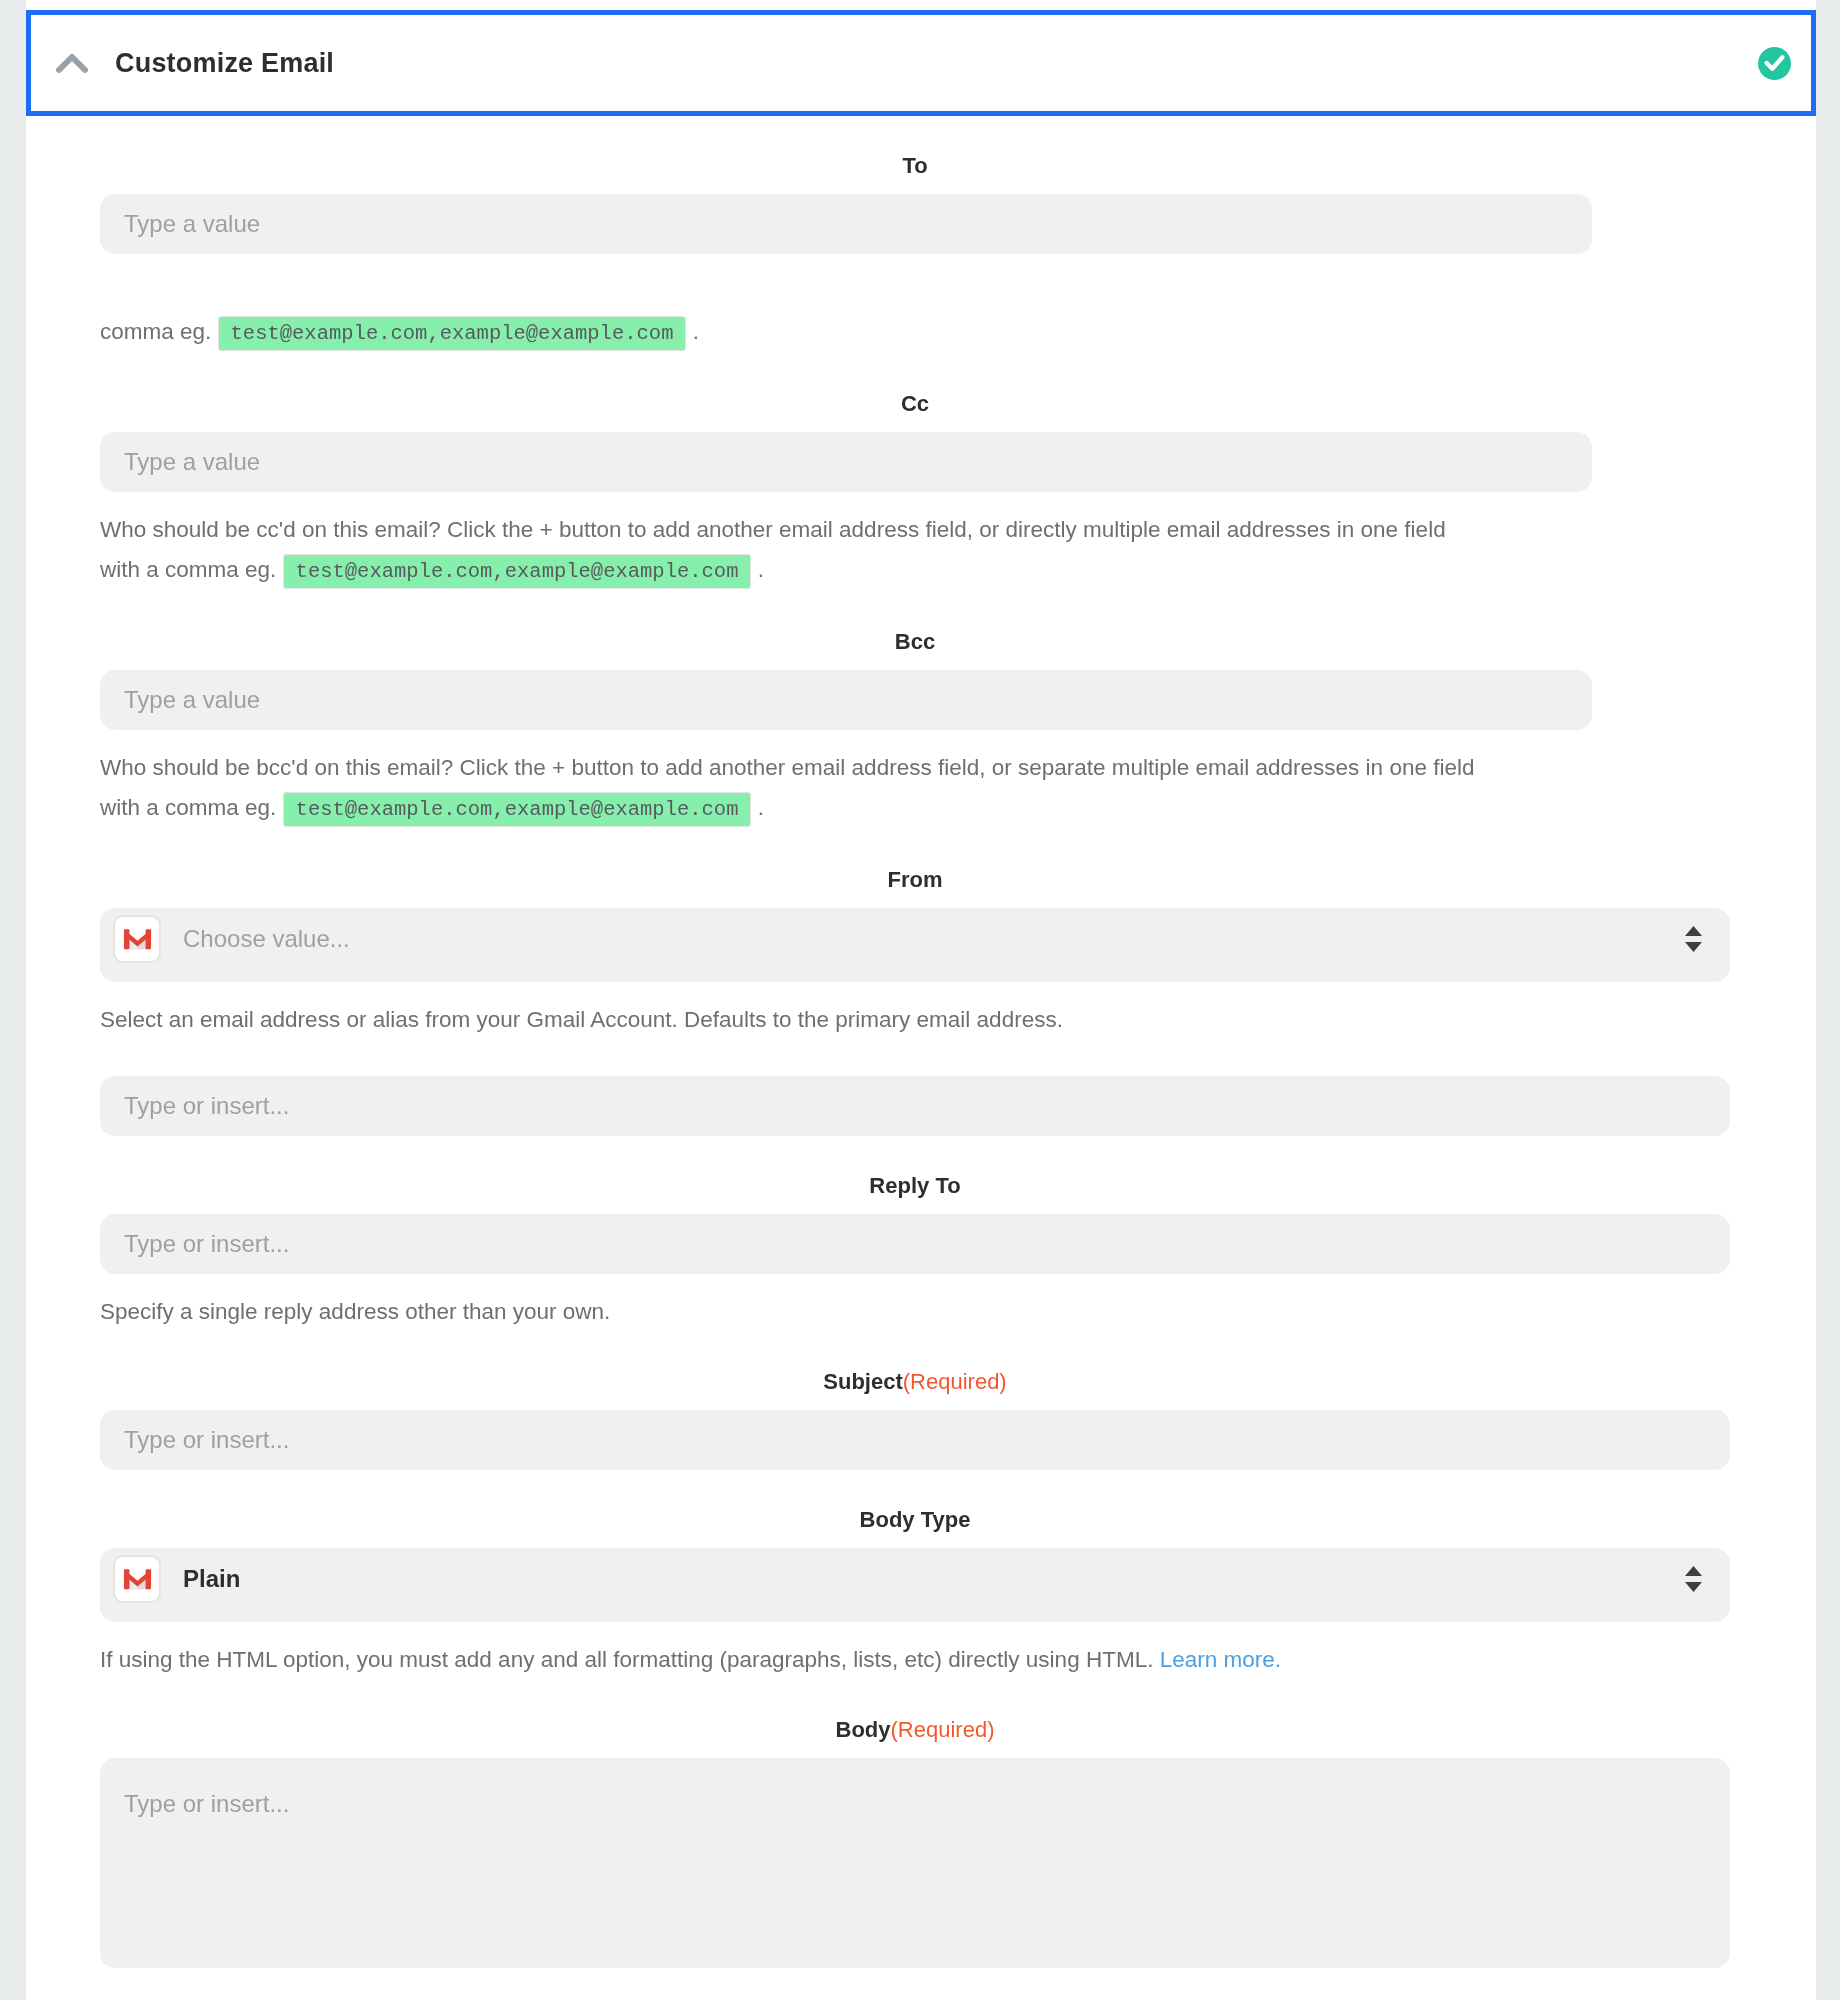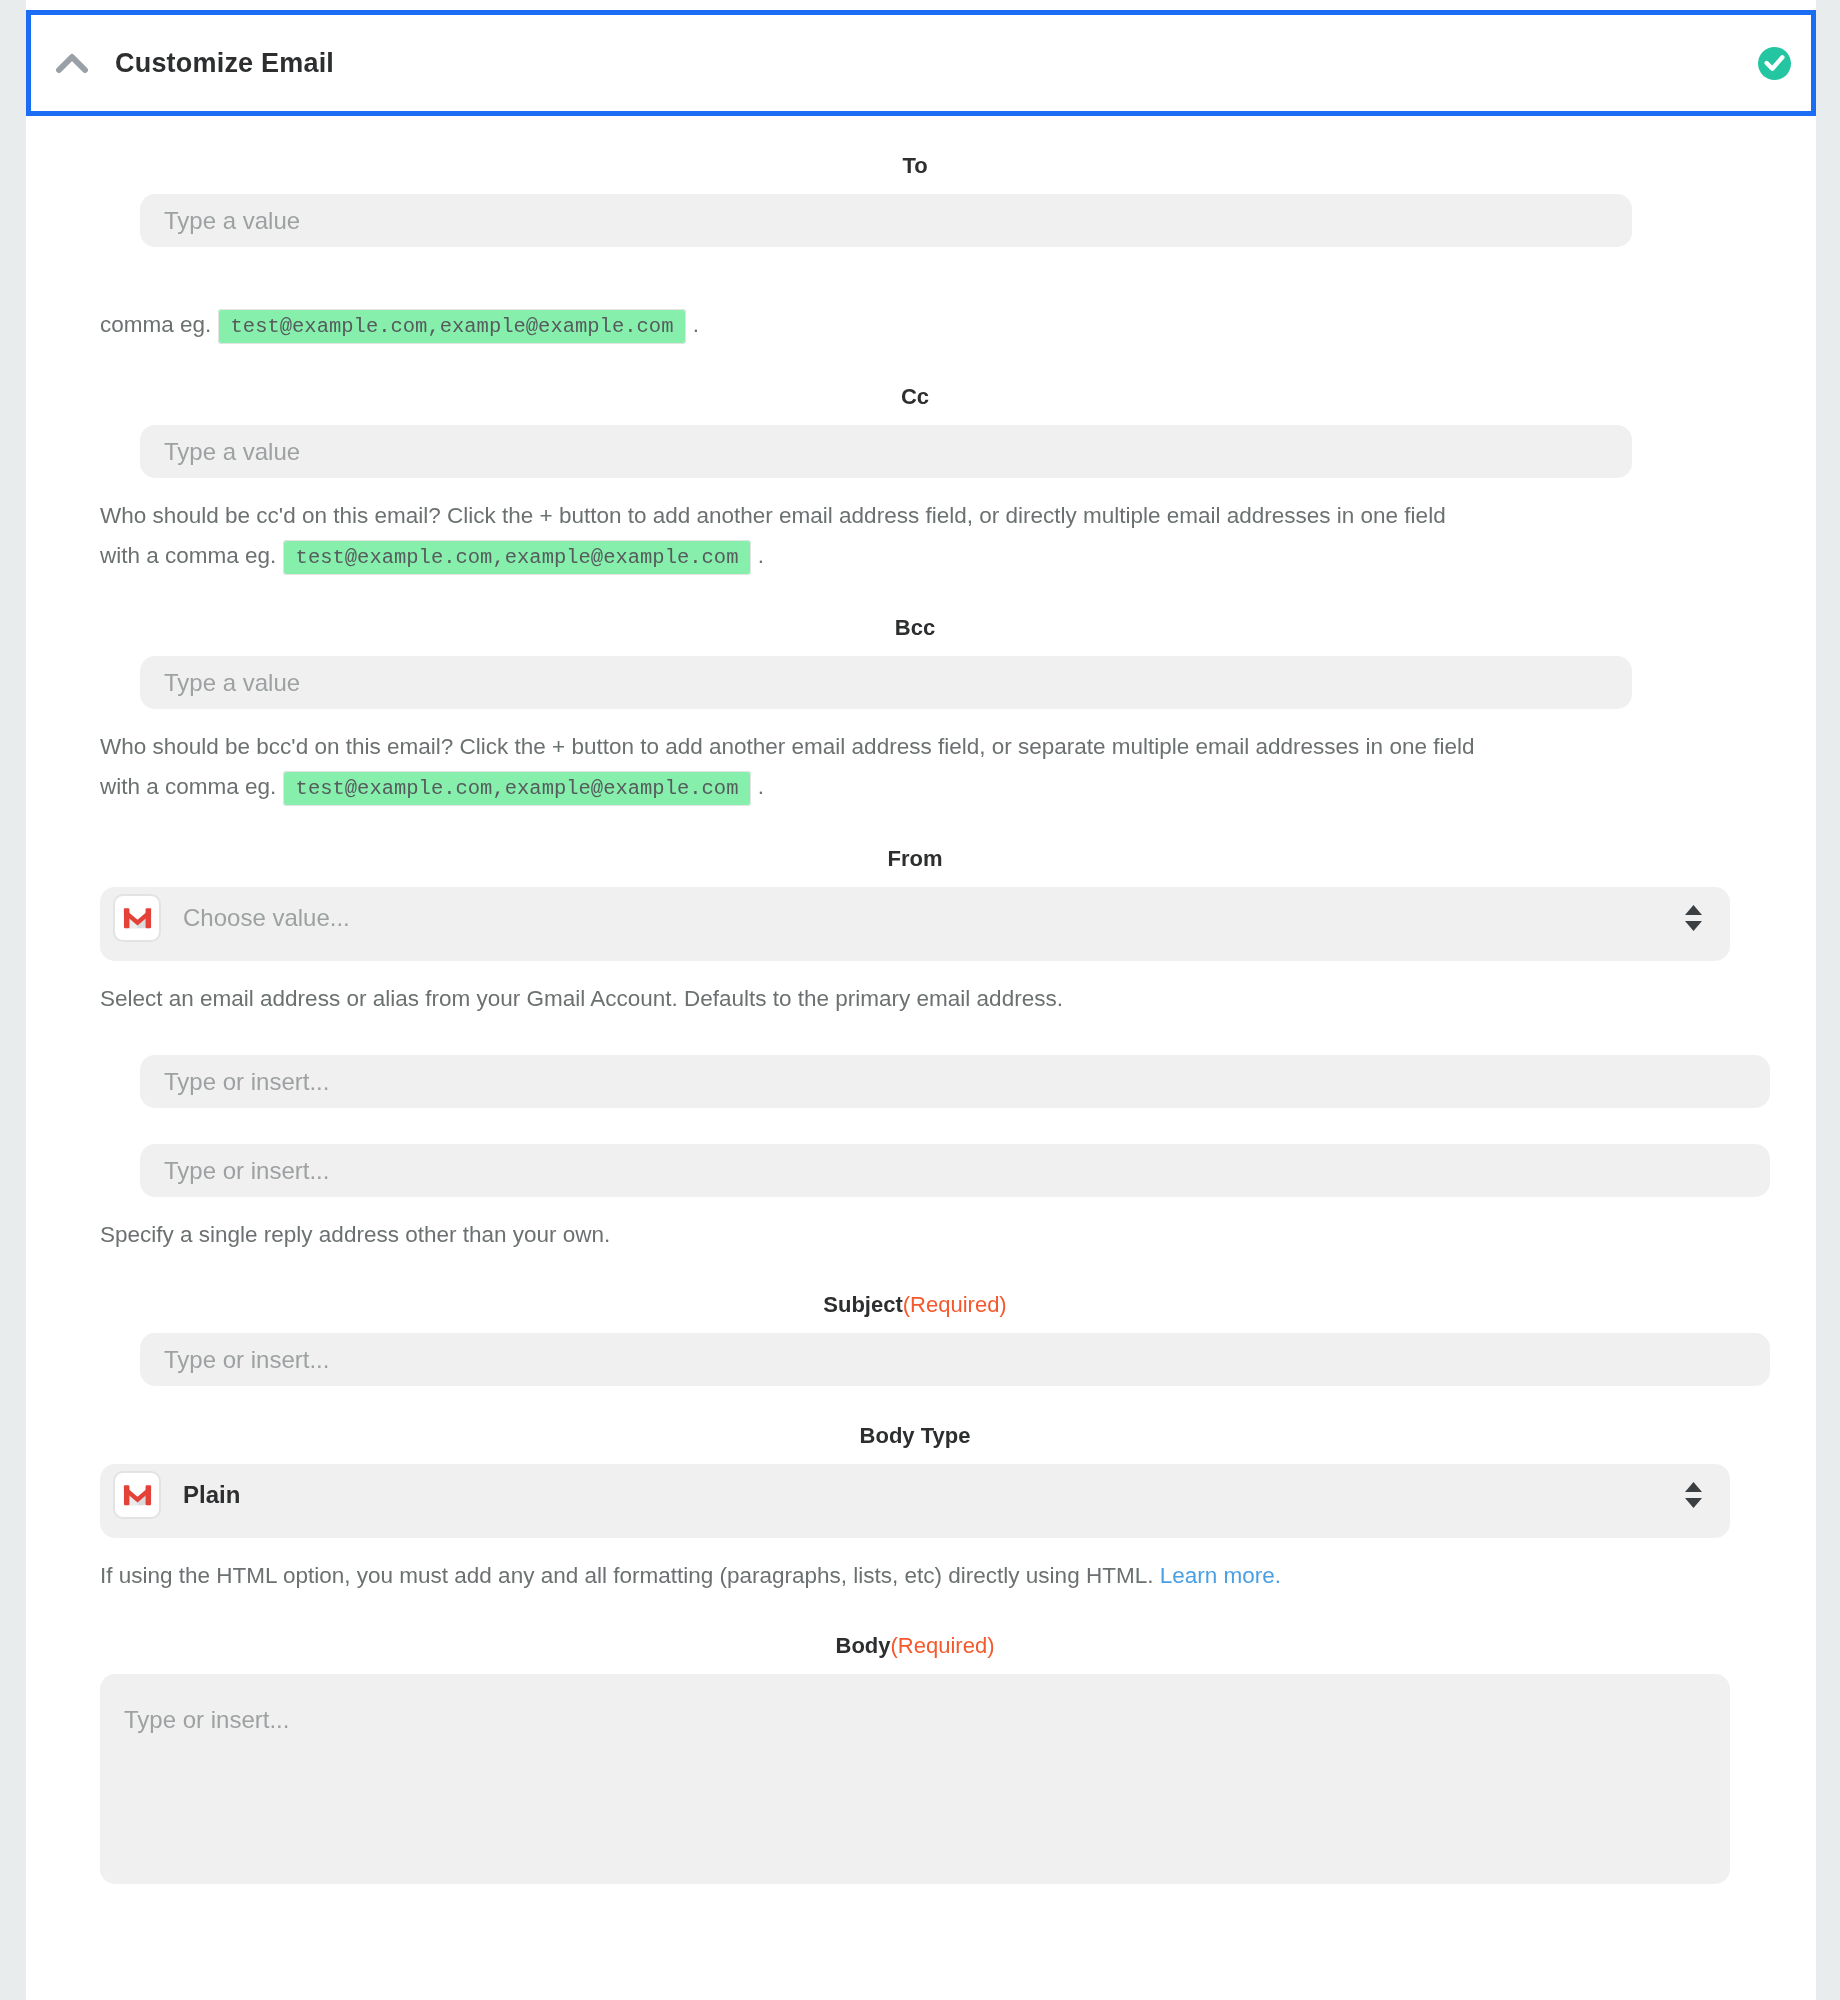--- a/index.html
+++ b/index.html
@@ -41,26 +41,25 @@
   
   .content { padding: 36px 0 0 74px; }
   .field { margin-bottom: 36px; }
   .label-row {
     display: flex; align-items: baseline; justify-content: center;
     width: 1630px; margin-bottom: 14px;
   }
   .label { font-size: 22px; font-weight: bold; color: #2d2e2f; line-height: 28px; }
   .required { font-size: 22px; color: #f4582c; font-weight: normal; }
   .text-input {
-    display: block; height: 53px;
+    display: block; height: 60px;
     border: none; outline: none;
     background: #f0f0f0; border-radius: 15px;
     font-family: inherit; font-size: 24px; color: #333;
     padding: 0 24px;
-    margin-left: 40px;
   }
   .w-narrow { width: 1492px; }
   .w-wide { width: 1630px; }
   .text-input::placeholder, .body-input::placeholder { color: #9da1a2; opacity: 1; }
   .helper {
     margin-top: 18px; width: 1630px;
     font-size: 22.5px; line-height: 40px; color: #6b7071;
   }
   .code-chip {
     font-family: "Liberation Mono", "DejaVu Sans Mono", monospace;
@@ -165,20 +164,23 @@
         </span>
       </div>
       <div class="helper">Select an email address or alias from your Gmail Account. Defaults to the primary email address.</div>
     </div>
 
     <div class="field">
       <input class="text-input w-wide" type="text" placeholder="Type or insert..." style="">
     </div>
 
     <div class="field">
+      <div class="label-row">
+        <span class="label">Reply To</span>
+      </div>
       <input class="text-input w-wide" type="text" placeholder="Type or insert..." style="">
       <div class="helper">Specify a single reply address other than your own.</div>
     </div>
 
     <div class="field">
       <div class="label-row">
         <span class="label">Subject</span>
         <span class="required">(Required)</span>
       </div>
       <input class="text-input w-wide" type="text" placeholder="Type or insert..." style="">

